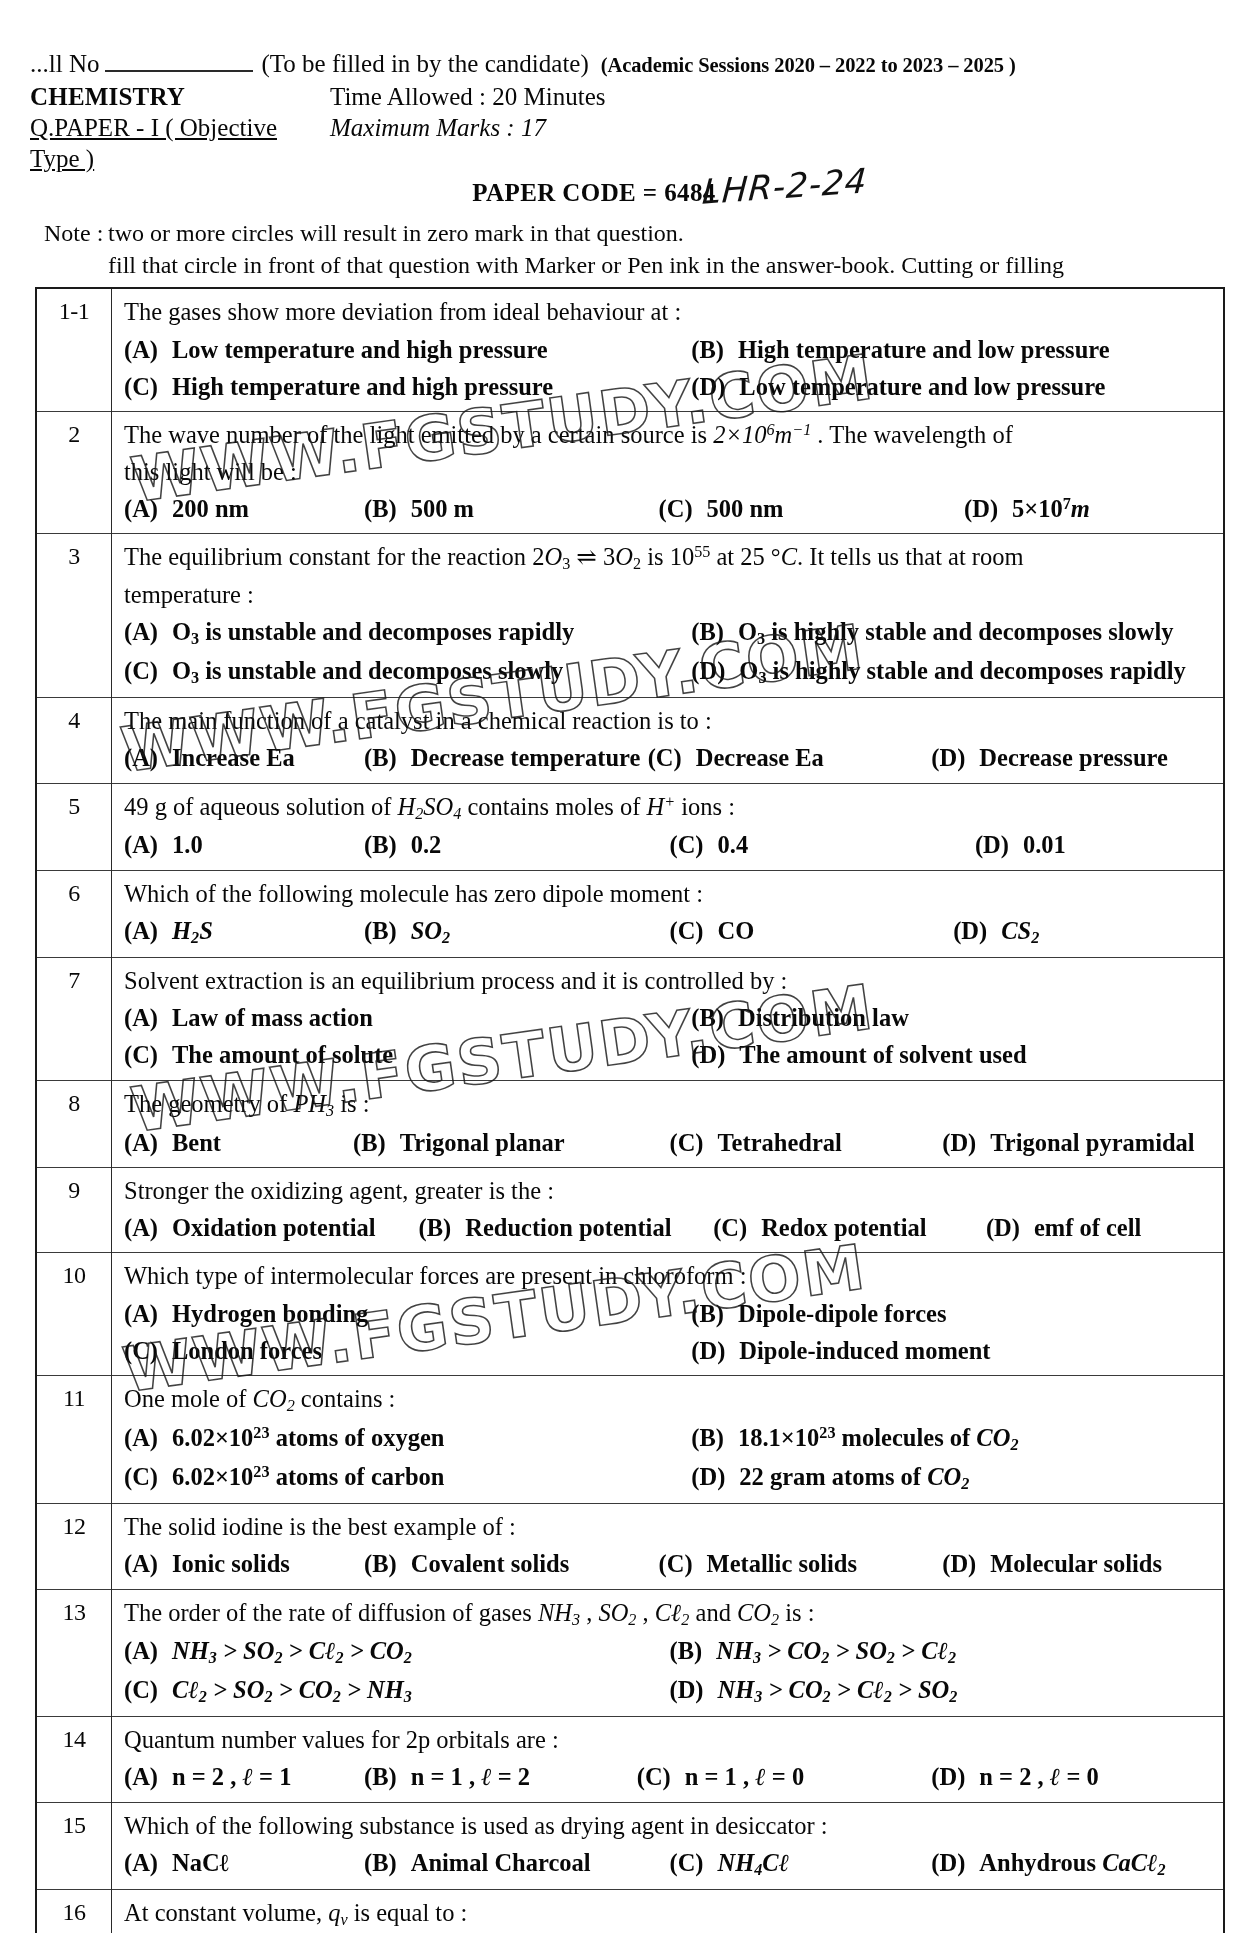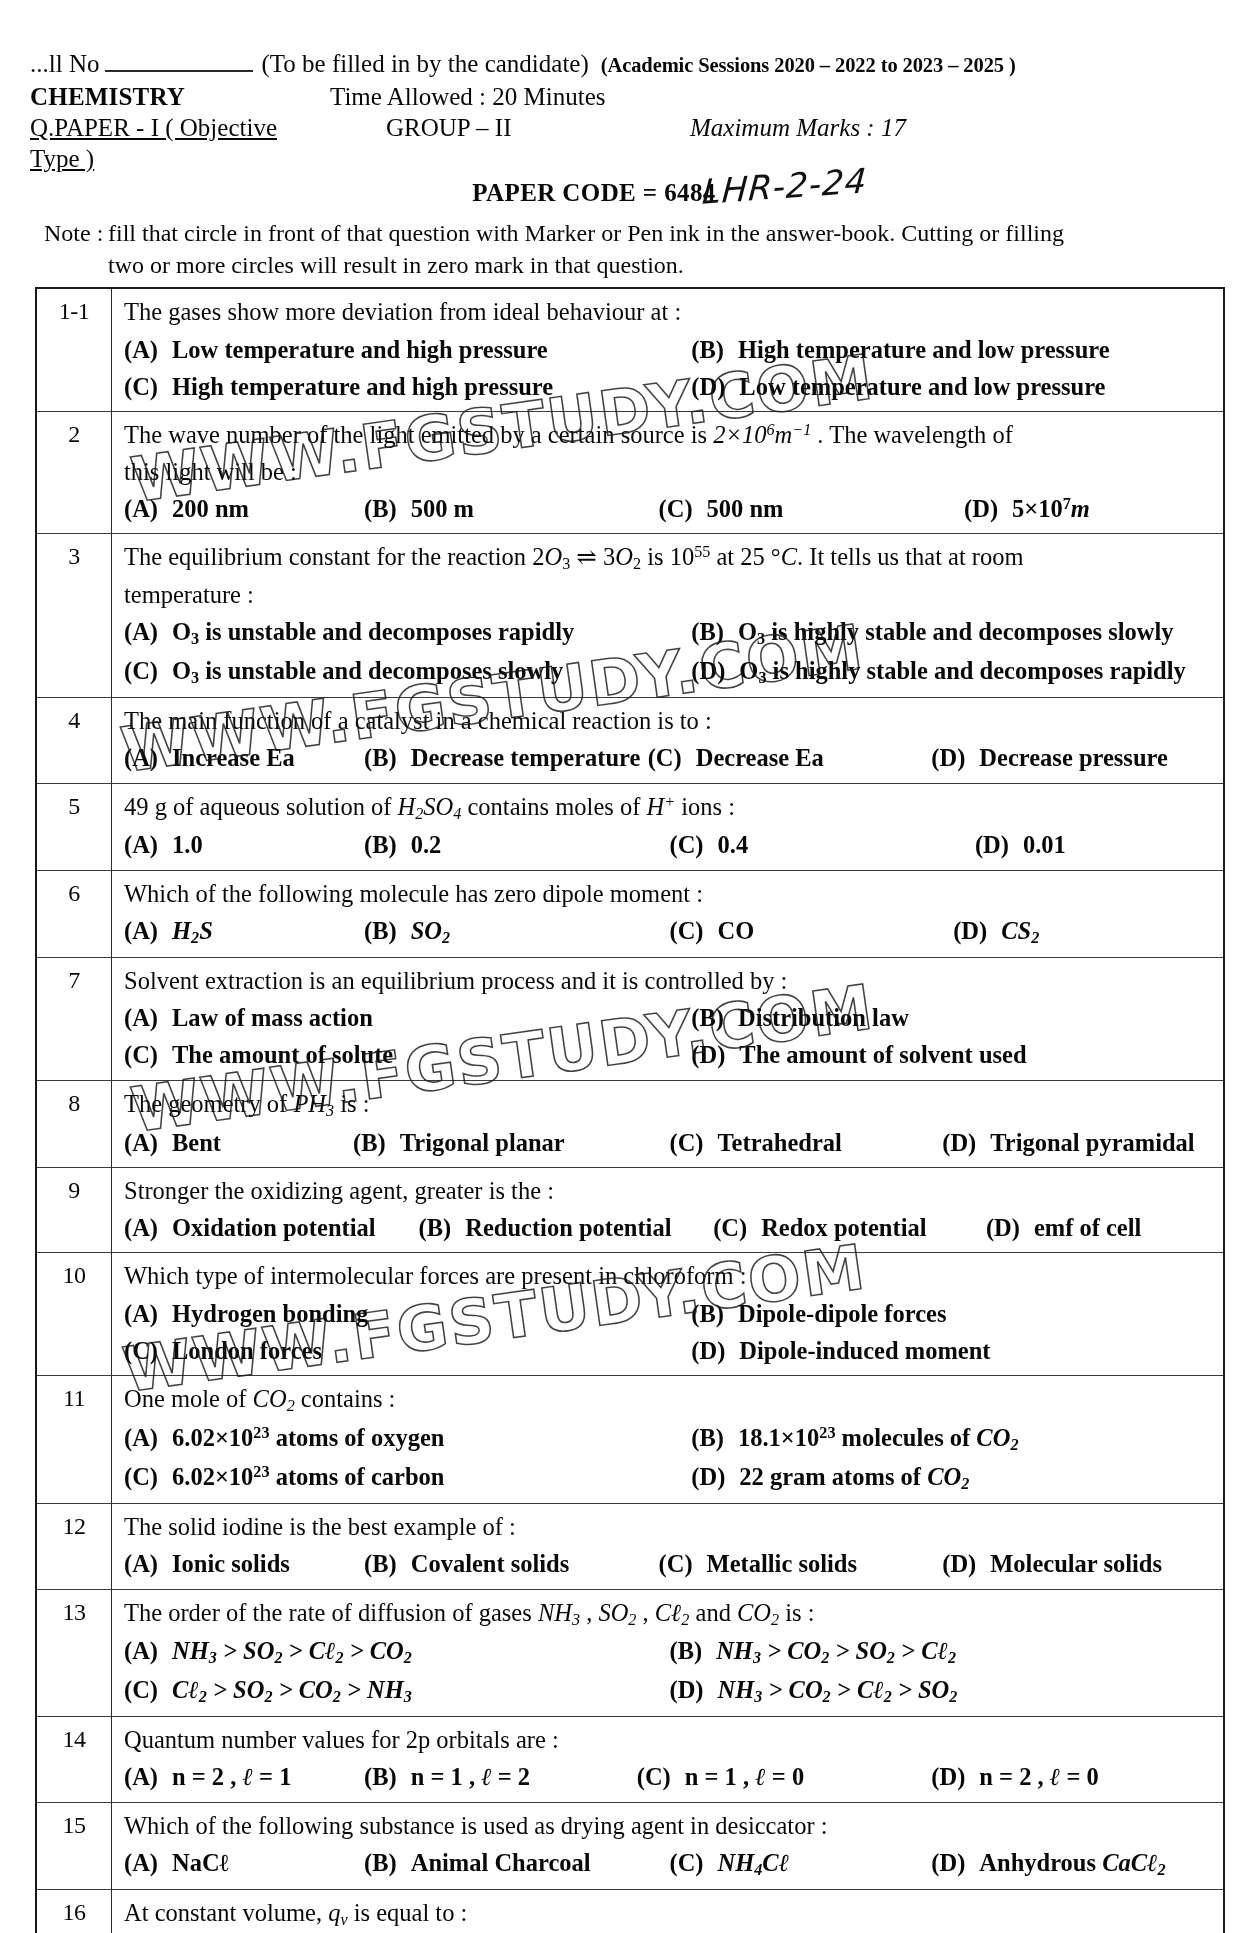--- a/index.html
+++ b/index.html
@@ -245,34 +245,33 @@
       <span class="sessions">(Academic Sessions 2020 – 2022 to 2023 – 2025 )</span>
     </div>
 
     <div class="row2">
       <span class="subject">CHEMISTRY</span>
       <span class="timeallowed">Time Allowed  :  20 Minutes</span>
     </div>
 
     <div class="row3">
       <span class="qpaper">Q.PAPER  - I ( Objective Type )</span>
-      <span class="groupcell">GROUP – II</span>
       <span class="maxmarks">Maximum Marks  :  17</span>
     </div>
 
     <div class="papercode-row">
       <span class="papercode">PAPER CODE  =  6484</span>
       <span class="handwritten">LHR-2-24</span>
     </div>
 
     <div class="note-block">
       <div class="note-label">Note  :</div>
       <div class="note-text">
+        <p>two or more circles will result in  zero mark in that question.</p>
         <p>fill  that  circle  in front of that question with Marker  or  Pen ink in the answer-book.   Cutting or filling</p>
-        <p>two or more circles will result in  zero mark in that question.</p>
       </div>
     </div>
   </div>
 
   <table class="qtable">
     <tbody id="qbody">
         <tr>
           <td class="qnum">1-1</td>
           <td class="qbody">
             <div class="stem">The gases show more deviation from ideal behaviour at  :</div>

